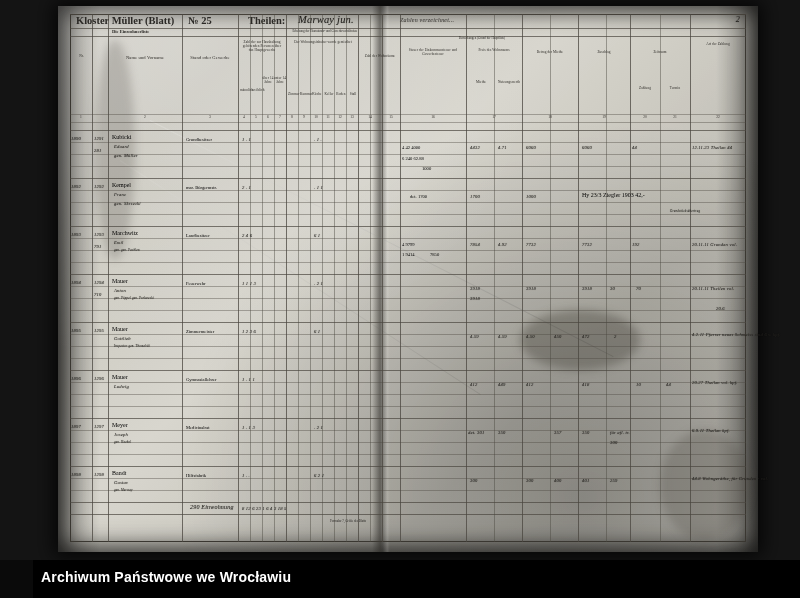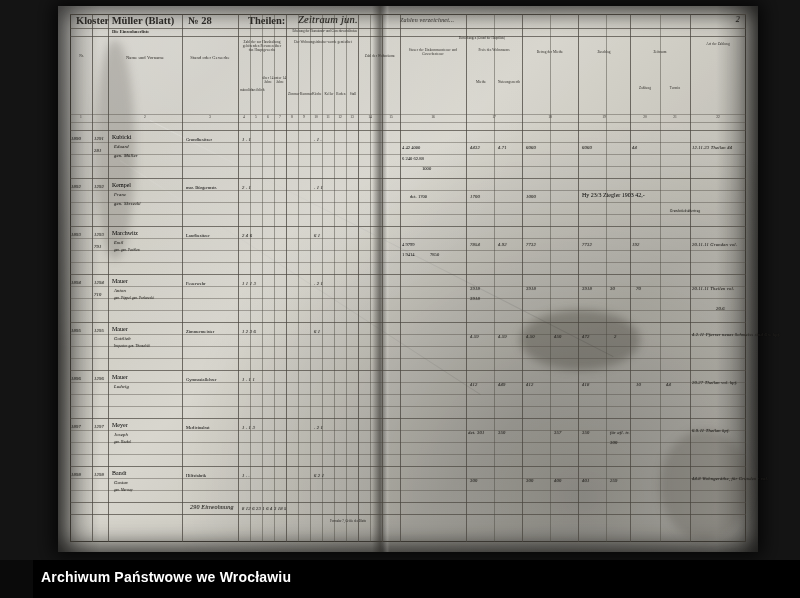--- a/index.html
+++ b/index.html
@@ -80,23 +80,23 @@
       <div class="frame"></div>
 
       <div class="hline" style="top:0;"></div>
       <div class="hline" style="top:14px;"></div>
       <div class="hline" style="top:22px;"></div>
       <div class="hline thin" style="top:100px;"></div>
       <div class="hline thin" style="top:108px;"></div>
       <div class="hline" style="top:116px;"></div>
 
       <span class="print lg" style="position:absolute;left:6px;top:1px;font-weight:bold;">Kloster Müller (Blatt)</span>
-      <span class="print lg" style="position:absolute;left:118px;top:1px;font-weight:bold;">№ 28</span>
+      <span class="print lg" style="position:absolute;left:118px;top:1px;font-weight:bold;">№ 25</span>
       <span class="print lg" style="position:absolute;left:178px;top:1px;font-weight:bold;">Theilen:</span>
-      <span class="hand lg" style="position:absolute;left:228px;top:0px;">Zeitraum jun.</span>
+      <span class="hand lg" style="position:absolute;left:228px;top:0px;">Marway jun.</span>
       <span class="hand sm" style="position:absolute;left:330px;top:3px;opacity:.8;">Zahlen verzeichnet...</span>
       <span class="hand md" style="position:absolute;right:6px;top:1px;">2</span>
 
       <span class="print mini" style="position:absolute;left:42px;top:15px;font-weight:bold;">Die Einwohnerliste</span>
       <span class="print xtiny" style="position:absolute;left:190px;top:16px;width:130px;text-align:center;">Erhebung der Hausstands- und Gewerbeverhältnisse</span>
       <span class="print xtiny" style="position:absolute;left:342px;top:23px;width:140px;text-align:center;">Bemerkungen (Grund der Hauptliste)</span>
 
       <div class="vline" style="left:22px;"></div>
       <div class="vline" style="left:38px;"></div>
       <div class="vline" style="left:112px;"></div>

